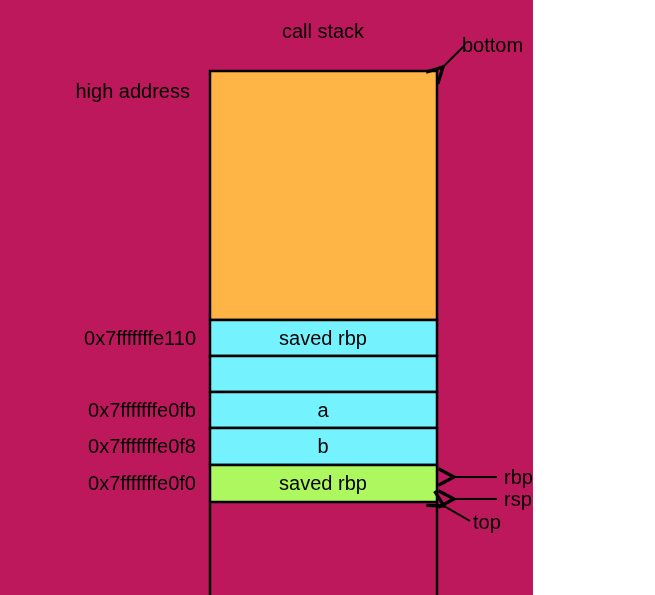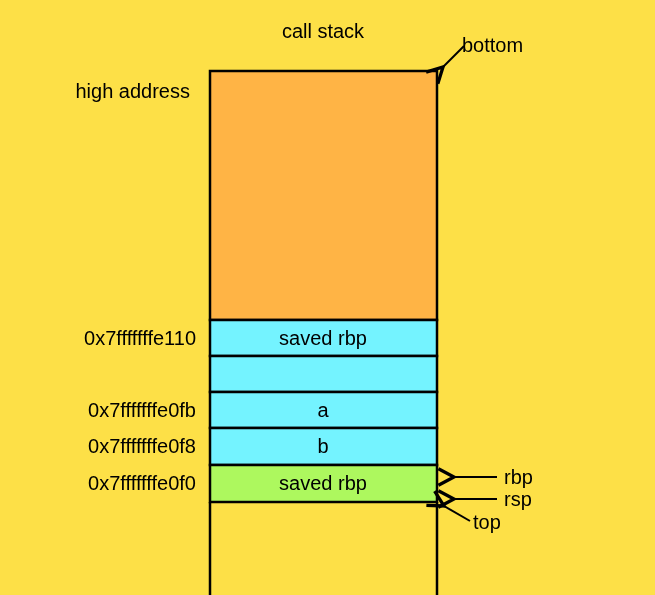--- a/index.html
+++ b/index.html
@@ -2,23 +2,23 @@
 <html><head>
 <meta charset="utf-8">
 <style>
   html, body {
     margin: 0;
     padding: 0;
     background: #ffffff;
   }
   #canvas {
     position: relative;
-    width: 655px;
+    width: 533px;
     height: 595px;
-    background: #fde047;
+    background: #be185d;
     font-family: "Liberation Sans", sans-serif;
     overflow: hidden;
   }
   svg text {
     font-family: "Liberation Sans", sans-serif;
     font-size: 20px;
     fill: #000000;
   }
 </style>
 </head>

